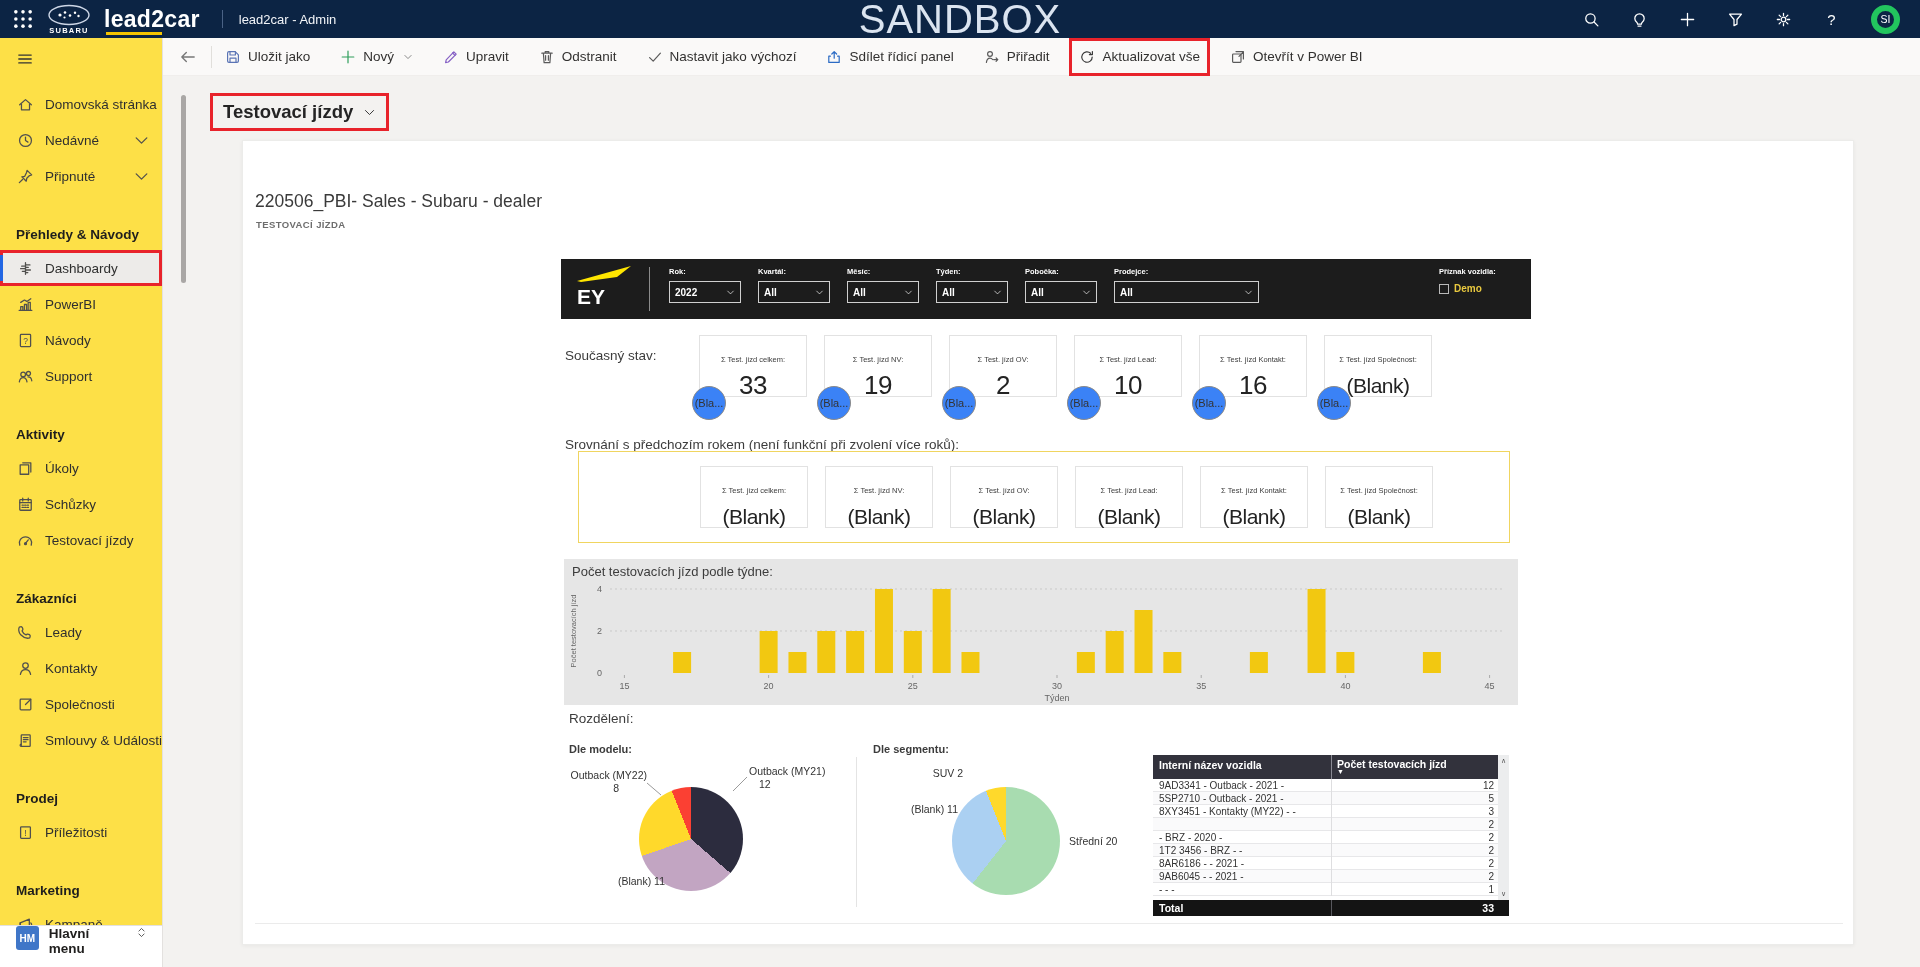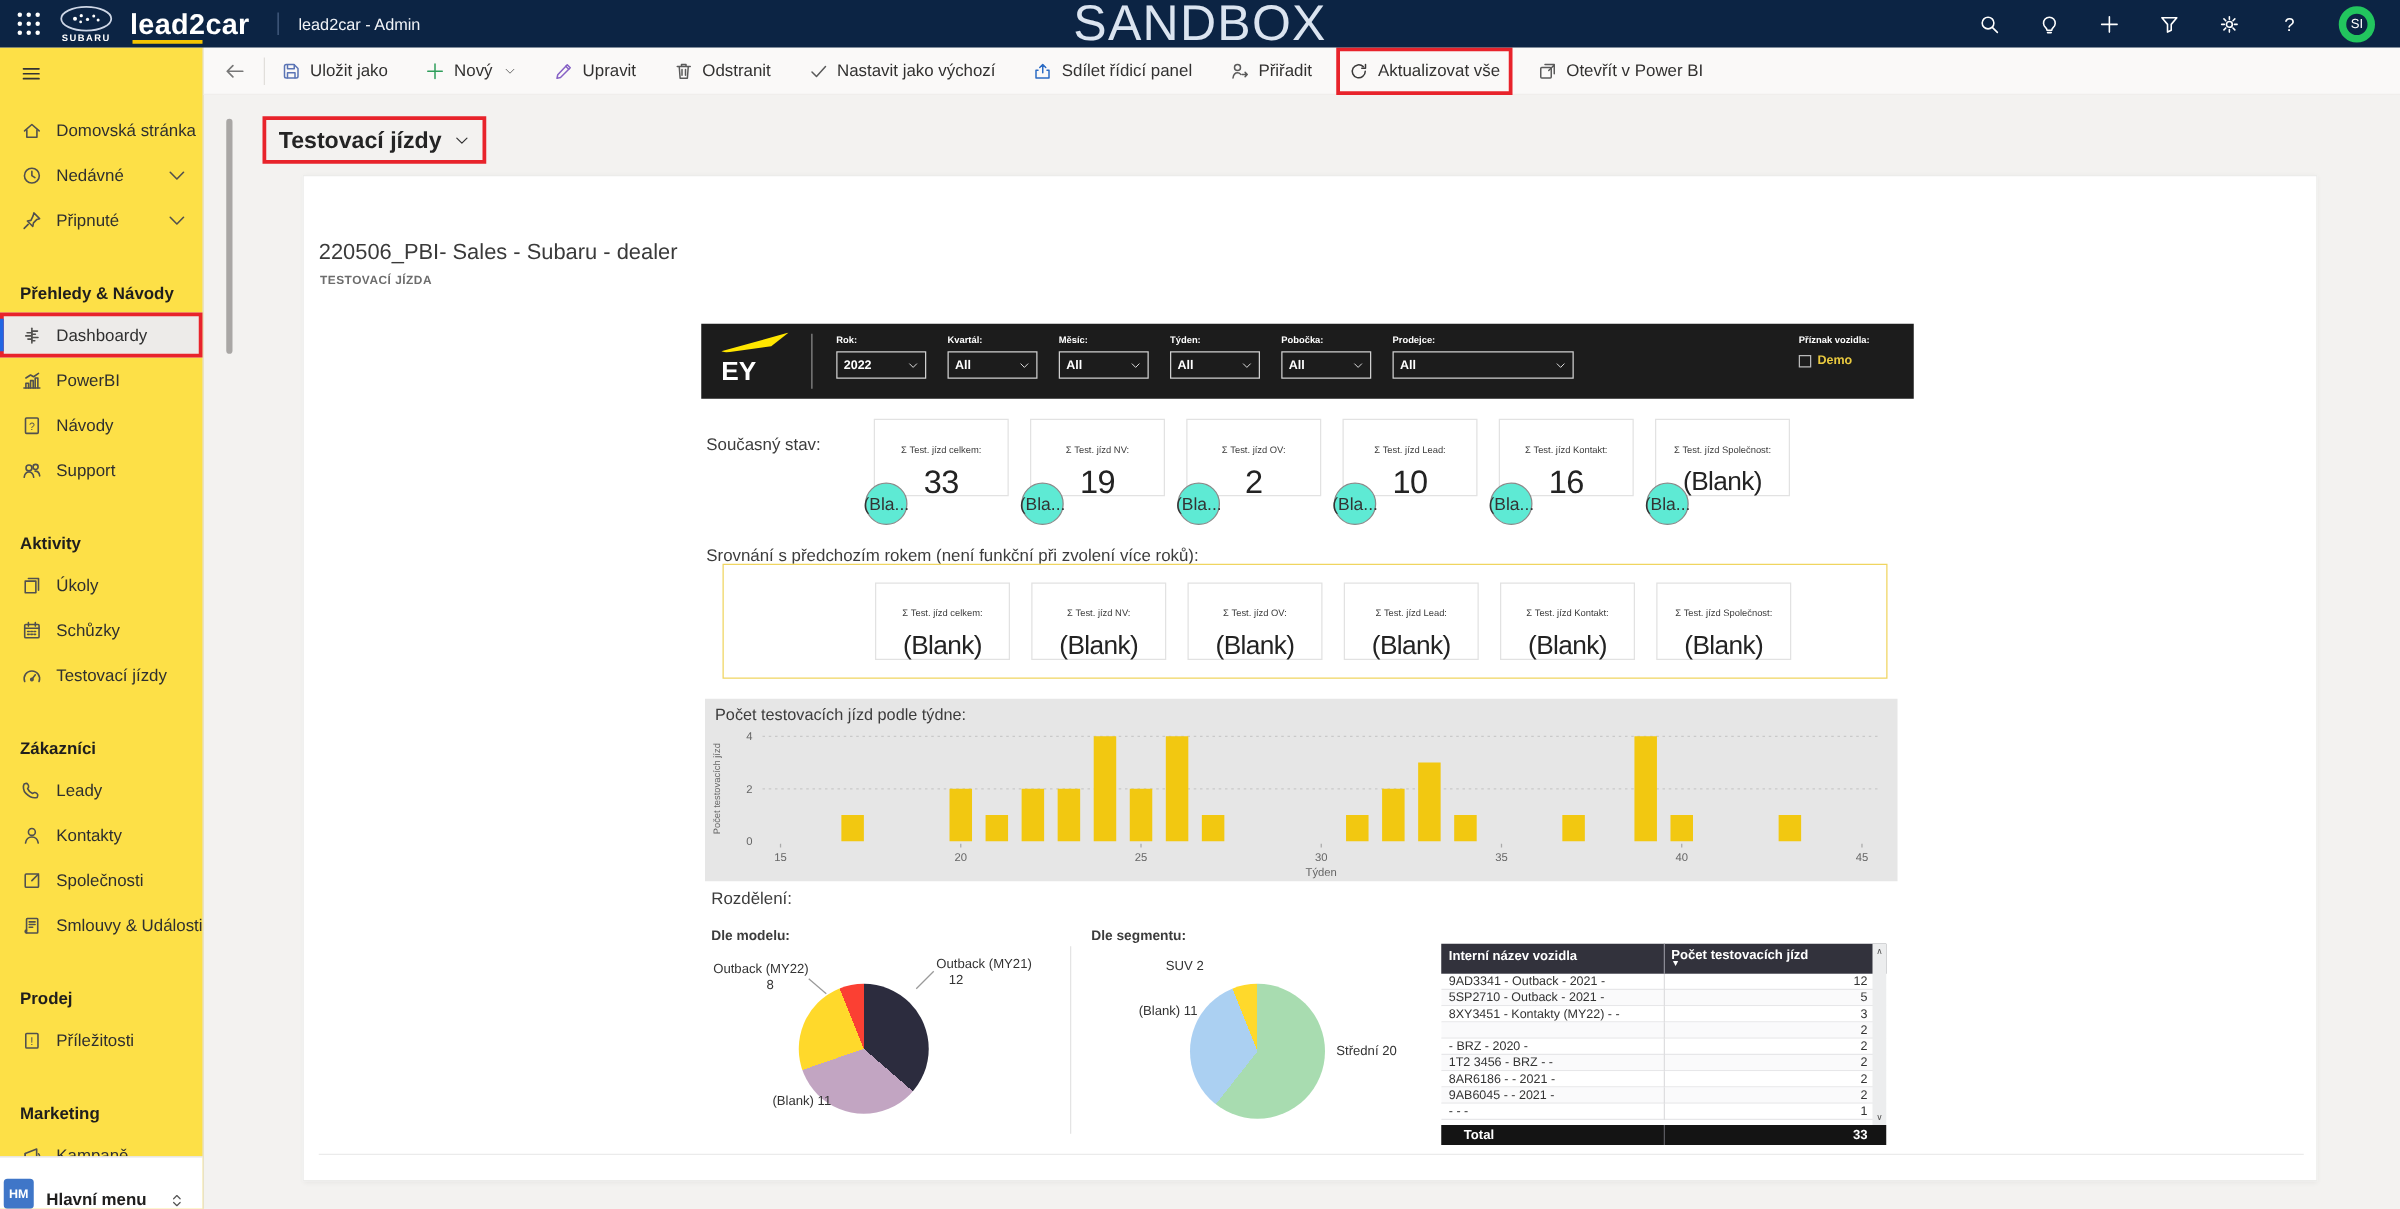--- a/index.html
+++ b/index.html
@@ -34,21 +34,21 @@
 #hamburger{width:18px;height:18px;color:#333;cursor:pointer}
 #side-nav{padding-top:6px}
 .nav-item{height:36px;display:flex;align-items:center;padding-left:17px;gap:11px;font-size:13.5px;color:#2f2f2f;cursor:pointer;position:relative}
 .nav-item .icn{width:17px;height:17px;color:#51504e}
 .nav-label{white-space:nowrap}
 .nav-chev{margin-left:auto;margin-right:12px;width:11px;height:11px;color:#666}
 .nav-item.selected{background:#edebe9}
 .nav-item.selected::before{content:"";position:absolute;left:0;top:5px;bottom:5px;width:3px;background:#2266e3}
 .nav-item.red-outline{outline-offset:-3px}
 .nav-section{margin-top:26px;height:30px;line-height:30px;padding-left:16px;font-size:13.5px;font-weight:bold;color:#1f1e1d}
-#side-footer{position:absolute;bottom:0;left:0;right:0;height:42px;border-top:1px solid #e3e1df;display:flex;align-items:flex-end;padding-left:3px;gap:10px;background:#fff;cursor:pointer}
+#side-footer{position:absolute;bottom:0;left:0;right:0;height:42px;border-top:1px solid #e3e1df;display:flex;align-items:flex-start;padding-left:16px;gap:10px;background:#fff;cursor:pointer}
 #hm-badge{width:24px;height:24px;border-radius:3px;background:#3f76c8;color:#fff;font-size:10px;font-weight:bold;display:flex;align-items:center;justify-content:center}
 #side-footer .flabel{font-weight:bold;font-size:13.5px;color:#1f1e1d}
 #side-footer .icn{margin-left:auto;margin-right:14px;width:13px;height:13px;color:#555}
 #nav-scrollthumb{position:absolute;left:181px;top:95px;width:5px;height:188px;background:#a9a7a5;border-radius:3px;z-index:12}
 
 #main{position:absolute;left:163px;top:76px;right:0;bottom:0;background:#f3f2f0}
 #view-selector{display:inline-flex;align-items:center;gap:10px;margin:20px 0 0 50px;padding:5px 10px;cursor:pointer;background:transparent}
 #view-selector .lbl{font-size:18.5px;font-weight:600;color:#242424}
 #view-selector .icn{width:13px;height:13px;color:#333}
 #card{position:absolute;left:79px;top:64px;width:1612px;height:805px;background:#fff;border:1px solid #ececea;box-shadow:0 1px 4px rgba(0,0,0,.05)}
@@ -67,21 +67,21 @@
 #flag{position:absolute;left:878px;top:8px}
 #flag .flab{font-size:7.5px;font-weight:bold;color:#fff}
 #flag-row{display:flex;align-items:center;gap:5px;margin-top:7px;cursor:pointer}
 #flag-box{width:10px;height:10px;border:1px solid #b9b9b9;background:#1c1c1c}
 #flag-label{font-size:10px;font-weight:bold;color:#e9c93f}
 
 .kpi-card{position:absolute;width:108px;height:62px;border:1px solid #e2e2e2;background:#fff;text-align:center}
 .kpi-head{font-size:7.5px;color:#3c3c3c;margin-top:19px;white-space:nowrap;overflow:hidden}
 .kpi-val{font-size:26px;color:#232323;margin-top:6px;letter-spacing:-.5px}
 .kpi-val.blank{font-size:21px;margin-top:10px}
-.kpi-badge{position:absolute;width:34px;height:34px;border-radius:50%;border:1.5px solid #8a8a8a;background:#5eead4;display:flex;align-items:center;justify-content:center;font-size:14px;color:#333;z-index:3}
+.kpi-badge{position:absolute;width:34px;height:34px;border-radius:50%;border:1.5px solid #8a8a8a;background:#3b82f6;display:flex;align-items:center;justify-content:center;font-size:11px;color:#333;z-index:3}
 .sec-label{font-size:13.5px;color:#3c3c3c}
 #comp-box{left:335px;top:310px;width:932px;height:92px;border:1.5px solid #f0d560;background:#fff}
 
 #chart-block{left:321px;top:418px;width:954px;height:146px;background:#e6e6e6}
 #chart-title{position:absolute;left:8px;top:5px;font-size:13px;color:#3c3c3c;z-index:2}
 #bar-svg{position:absolute;inset:0}
 
 #distribution{left:320px;top:570px;width:1210px;height:212px}
 .pie{position:absolute;border-radius:50%;cursor:pointer}
 .plabel{position:absolute;font-size:10.5px;color:#333;line-height:13px}
@@ -93,21 +93,21 @@
 .thead{display:grid;grid-template-columns:178px 1fr;background:#32323c;color:#fff;font-weight:bold;font-size:10.5px;height:24px;cursor:pointer}
 .thead .c1{padding:4px 0 0 6px}
 .thead .c2{padding:4px 0 0 5px;border-left:1px solid #8a8a94;line-height:10px}
 .sort{display:block;font-size:7px;line-height:6px}
 .tbody{height:121px;overflow:hidden;position:relative}
 .trow{display:grid;grid-template-columns:178px 1fr;height:13px;line-height:13px;border-bottom:1px solid #e7e7e9;cursor:pointer;background:#fff}
 .trow:nth-child(even){background:#fafafb}
 .trow .c1{padding-left:6px;white-space:nowrap;overflow:hidden}
 .trow .c2{text-align:right;padding-right:15px;border-left:1px solid #dedee0}
 .tfoot{display:grid;grid-template-columns:178px 1fr;background:#141414;color:#fff;font-weight:bold;height:16px;line-height:16px;font-size:10.5px}
-.tfoot .c1{padding-left:18px}
+.tfoot .c1{padding-left:6px}
 .tfoot .c2{text-align:right;padding-right:15px;border-left:1px solid #58585e}
 .tscroll{position:absolute;right:0;top:0;height:145px;width:11px;background:#ecedee;display:flex;flex-direction:column;justify-content:space-between;align-items:center;font-size:7px;color:#555;padding:2px 0;cursor:pointer;z-index:4}
 #card-divider{left:12px;top:782px;width:1588px;height:1px;background:#ebebeb}
 </style>
 </head>
 <body>
 
 <div id="topbar">
   <div class="tb-left">
     <span id="waffle" class="icn">

